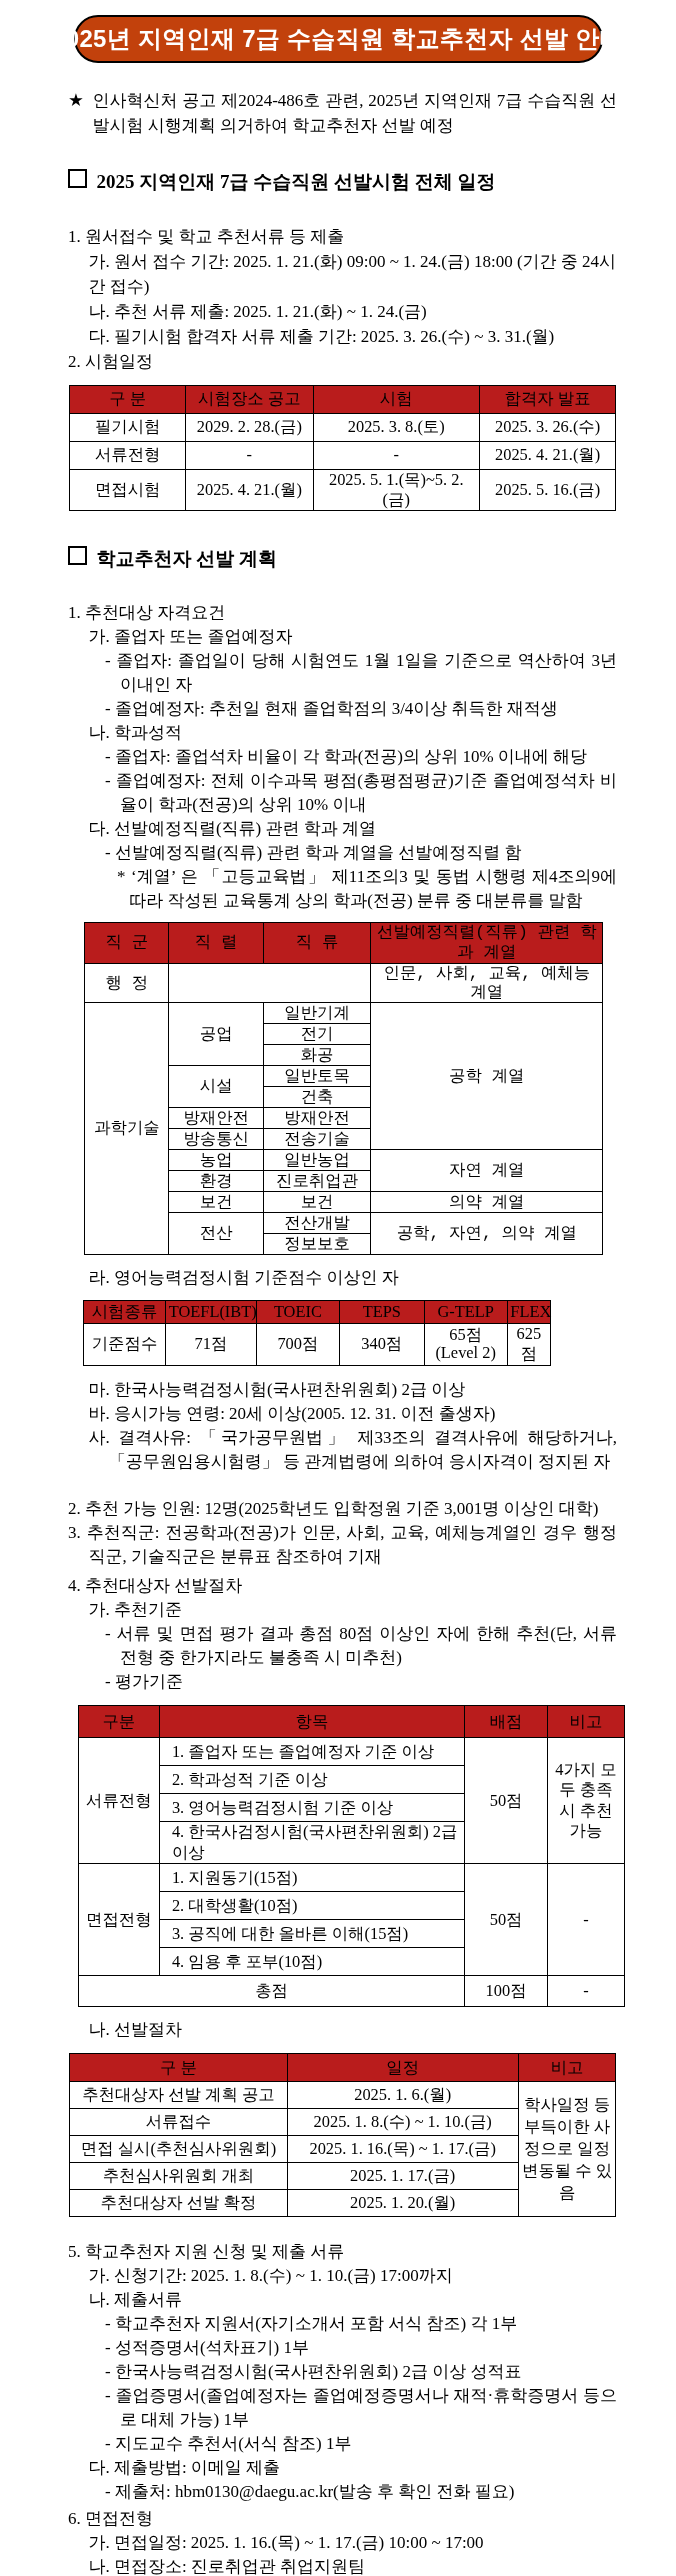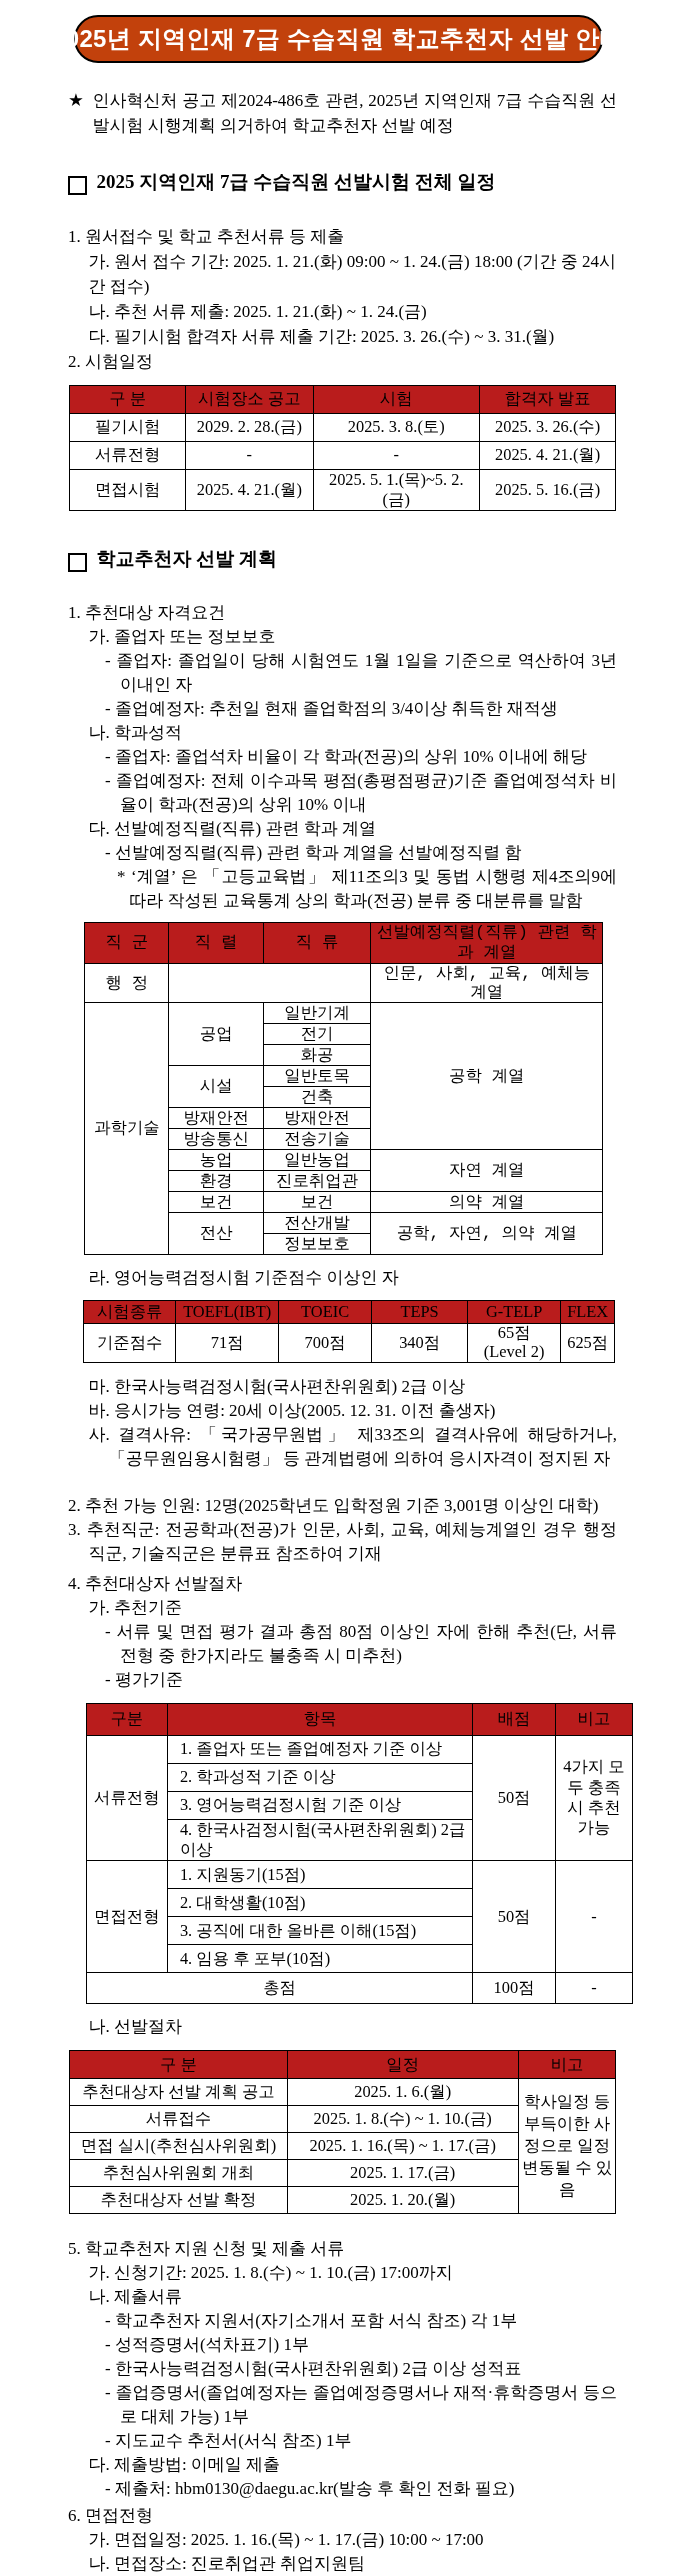--- a/index.html
+++ b/index.html
@@ -22,21 +22,21 @@
     color:#fff; font-family:"Liberation Sans","DejaVu Sans",sans-serif;
     font-weight:bold; font-size:24px; letter-spacing:0.3px; white-space:nowrap;
   }
 
   
   .star-para { margin-top:24.5px; display:flex; line-height:25px; }
   .star-ico { width:24.5px; flex:0 0 24.5px; font-size:17.7px; }
   .star-text { flex:1; text-align:justify; }
 
   
-  .sec-h { margin-top:31px; font-size:19px; font-weight:bold; display:flex; align-items:flex-end; }
+  .sec-h { margin-top:31px; font-size:19px; font-weight:bold; display:flex; align-items:flex-start; }
   .sq { display:inline-block; width:15px; height:15px; border:2px solid #000; margin-right:9.5px; flex:0 0 15px; }
 
   
   .l0 { margin-top:0; line-height:25px; }
   .l0s { line-height:24px; }
   .mt-big { margin-top:29px; }
   .l1 { margin-left:20.4px; line-height:24px; }
   .l2 { margin-left:37px; padding-left:15px; text-indent:-15px; line-height:24px; text-align:justify; }
   .l2n { margin-left:49px; padding-left:12.3px; text-indent:-12.3px; line-height:24px; text-align:justify; }
   .wrap2 { margin-left:0; padding-left:20.4px; text-indent:-20.4px; text-align:justify; line-height:24px; }
@@ -51,26 +51,26 @@
   .b { font-weight:bold; }
 
   table.exam { margin:11px 0 0 1.4px; width:547px; }
   table.exam th { height:27px; }
   table.exam td { height:27px; }
 
   table.jobs { margin:8.2px 0 0 16.4px; width:519px;font-family:Liberation Mono, monospace; }
   table.jobs th { height:24.5px; }
   table.jobs td { height:20px; line-height:19px; }
 
-  table.eng { margin:9.5px 0 0 15px; width:532px; }
+  table.eng { margin:9.5px 0 0 15px; width:468px; }
   table.eng th { height:22px; }
   table.eng td { height:38px; }
   .sub-line { display:block; line-height:18.4px; }
 
-  table.eval { margin:11px 0 0 18px; width:547px; }
+  table.eval { margin:11px 0 0 10px; width:547px; }
   table.eval th { height:31px; }
   table.eval td { height:27px; }
   table.eval td.item { text-align:left; padding-left:12.3px; }
   table.eval tr.dotted td.item { border-top:0.7px dotted #555; }
   table.eval tr.group td { border-top:1.4px solid #000; }
   table.eval tr.total td { border-top:1.4px solid #000; height:30px; }
 
   table.steps { margin:11px 0 0 1.4px; width:547px; }
   table.steps th { height:27px; }
   table.steps td { height:26px; line-height:22px; }
@@ -130,21 +130,21 @@
       </tr>
     </tbody>
       </table>
 
     <div class="sec-h" style="margin-top:35px">
       <span class="sq"></span>
       <span>학교추천자 선발 계획</span>
     </div>
 
     <div class="l0 l0s mt-big">1. 추천대상 자격요건</div>
-    <div class="l1">가. 졸업자 또는 정보보호</div>
+    <div class="l1">가. 졸업자 또는 졸업예정자</div>
     <div class="l2">- 졸업자: 졸업일이 당해 시험연도 1월 1일을 기준으로 역산하여 3년 이내인 자</div>
     <div class="l2">- 졸업예정자: 추천일 현재 졸업학점의 3/4이상 취득한 재적생</div>
     <div class="l1">나. 학과성적</div>
     <div class="l2">- 졸업자: 졸업석차 비율이 각 학과(전공)의 상위 10% 이내에 해당</div>
     <div class="l2">- 졸업예정자: 전체 이수과목 평점(총평점평균)기준 졸업예정석차 비율이 학과(전공)의 상위 10% 이내</div>
     <div class="l1">다. 선발예정직렬(직류) 관련 학과 계열</div>
     <div class="l2">- 선발예정직렬(직류) 관련 학과 계열을 선발예정직렬 함</div>
     <div class="l2n">* ‘계열’ 은 「고등교육법」 제11조의3 및 동법 시행령 제4조의9에 따라 작성된 교육통계 상의 학과(전공) 분류 중 대분류를 말함</div>
 
     <table class="t jobs">

